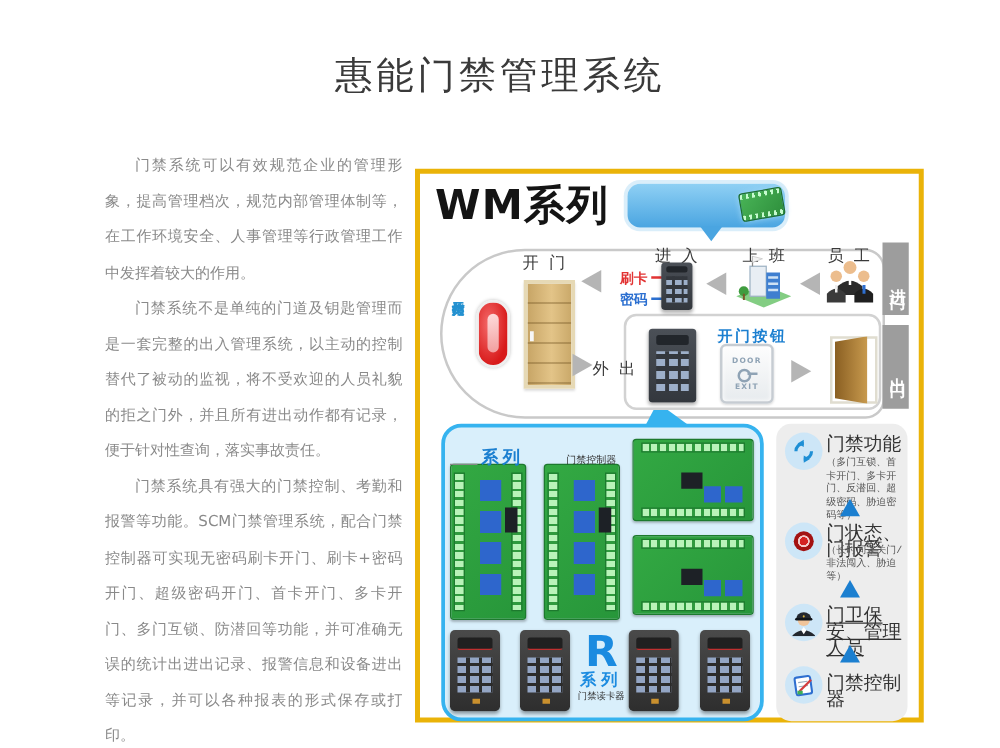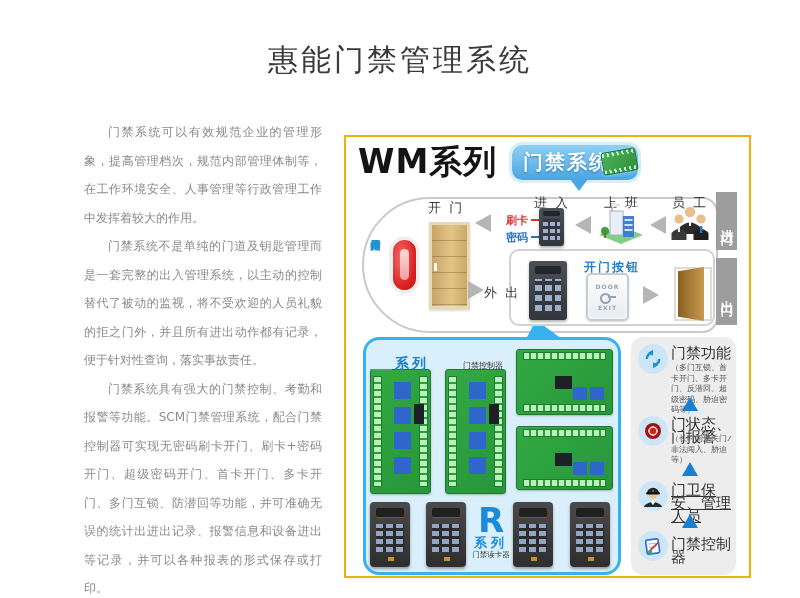--- a/index.html
+++ b/index.html
@@ -11,22 +11,22 @@
   
   .title { position:absolute; left:0; right:0; top:40px; text-align:center;
            font-size:30px; font-weight:400; letter-spacing:3px; color:#3a3a3a; }
 
   
   .intro { position:absolute; left:84px; top:118px; width:238px;
            font-size:12px; line-height:28.5px; color:#8a8a8a; text-align:justify; }
   .intro p { text-indent:2em; margin:0; }
 
   
-  .panel { position:absolute; left:344px; top:135px; width:407px; height:443px;
-           background:#fff; border:2px solid #eab308; }
+  .panel { position:absolute; left:332px; top:135px; width:407px; height:443px;
+           background:#fff; border:4px solid #eab308; }
   .panel > * { position:absolute; }
 
   .wm { left:12px; top:3px; font-size:33px; font-weight:bold; color:#141414; letter-spacing:1px; }
   .bubble { left:166px; top:8px; width:126px; height:35px;
             background:linear-gradient(180deg,#8fd0f4,#4aa5e1); border-radius:10px;
             color:#fff; font-size:20px; font-weight:bold; line-height:35px; padding-left:11px;
             letter-spacing:2px; text-shadow:0 1px 2px rgba(25,95,150,.65);
             box-shadow:0 0 0 3px rgba(150,205,240,.35); }
   .pcb-mini { position:absolute; right:1px; top:5px; width:35px; height:23px;
             border:1px solid #1f7030; border-radius:3px; transform:rotate(-10deg);
@@ -200,21 +200,20 @@
   <div class="intro">
     <p>门禁系统可以有效规范企业的管理形象，提高管理档次，规范内部管理体制等，在工作环境安全、人事管理等行政管理工作中发挥着较大的作用。</p>
     <p>门禁系统不是单纯的门道及钥匙管理而是一套完整的出入管理系统，以主动的控制替代了被动的监视，将不受欢迎的人员礼貌的拒之门外，并且所有进出动作都有记录，便于针对性查询，落实事故责任。</p>
     <p>门禁系统具有强大的门禁控制、考勤和报警等功能。SCM门禁管理系统，配合门禁控制器可实现无密码刷卡开门、刷卡+密码开门、超级密码开门、首卡开门、多卡开门、多门互锁、防潜回等功能，并可准确无误的统计出进出记录、报警信息和设备进出等记录，并可以各种报表的形式保存或打印。</p>
   </div>
 
   <div class="panel">
 
     <div class="wm">WM系列</div>
     <div class="bubble">
-      <span>门禁系统</span>
       <span class="pcb-mini"></span>
     </div>
     <div class="bubble-tail"></div>
 
     <div class="loop"></div>
     <div class="exit-box"></div>
     <div class="tab tab-in">
       <span class="vtext">进门</span>
     </div>
     <div class="tab tab-out">

